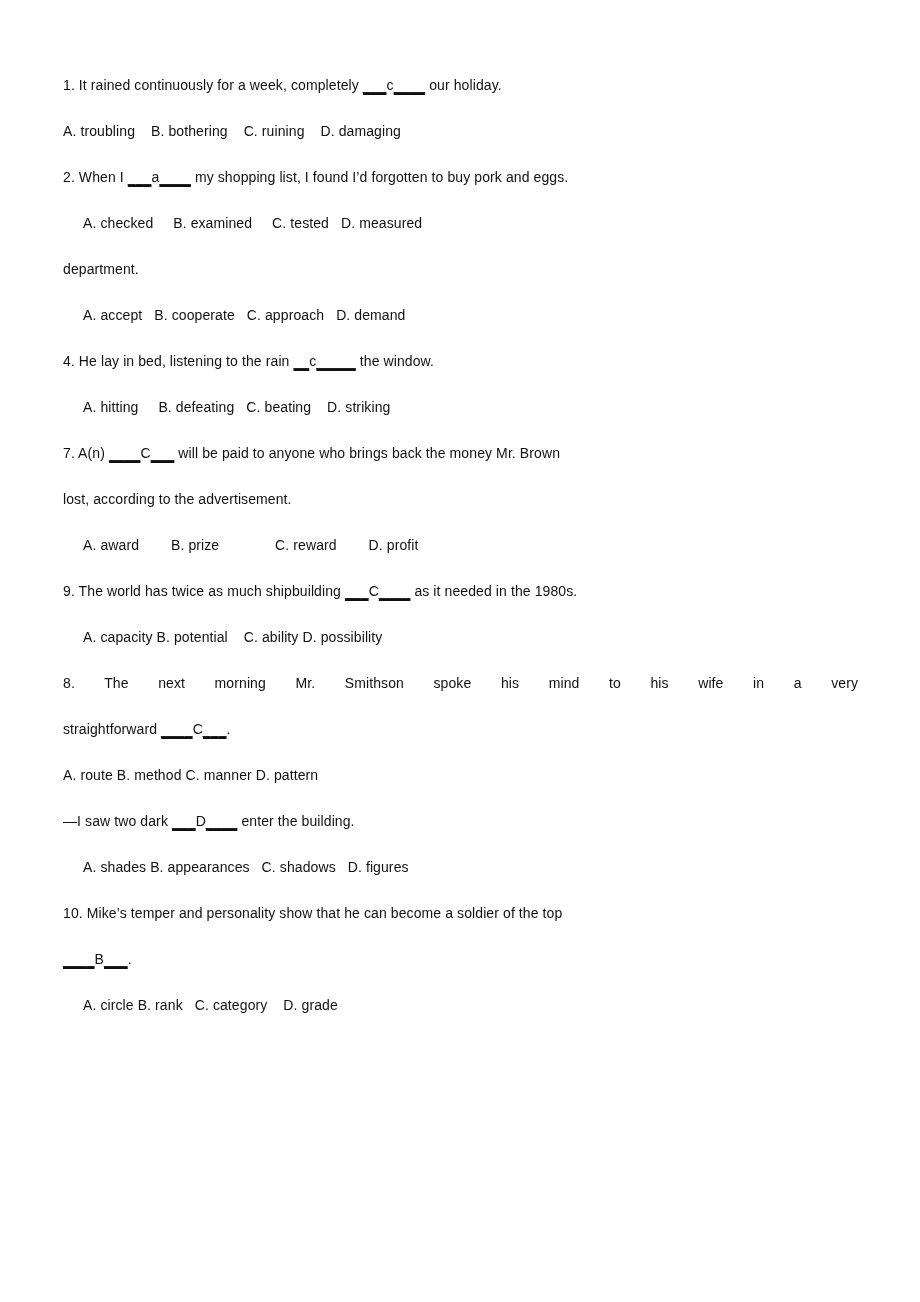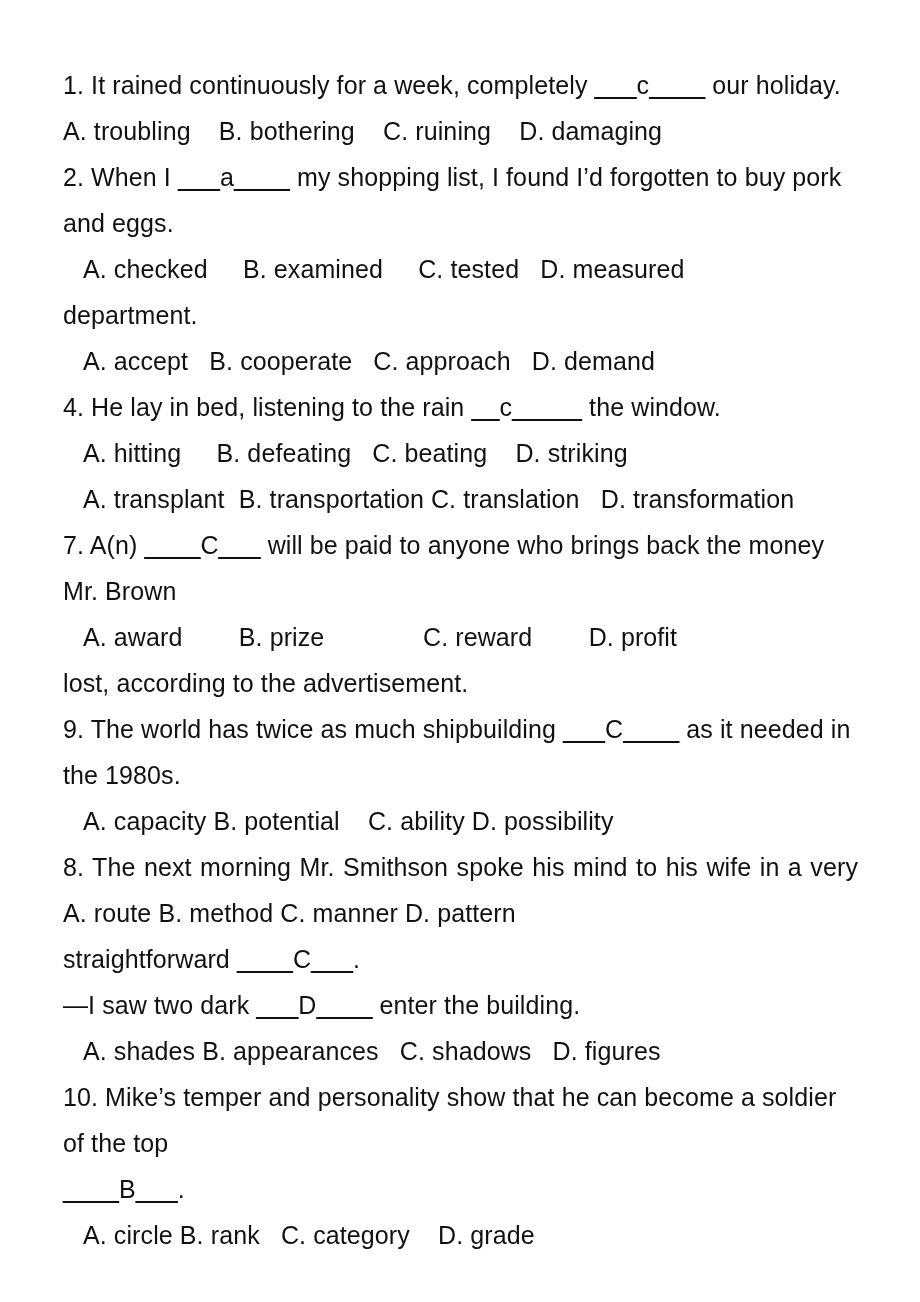--- a/index.html
+++ b/index.html
@@ -17,21 +17,21 @@
     height: 1302px;
     background: #ffffff;
     overflow: hidden;
     box-sizing: border-box;
     padding: 62px 62px 0 63px;
   }
   .doc-body {
     width: 795px;
   }
   .line {
-    font-size: 25px;
+    font-size: 14px;
     line-height: 46px;
     color: #111111;
     letter-spacing: 0.1px;
     white-space: pre-wrap;
     font-variant-numeric: oldstyle-nums;
     -moz-font-feature-settings: "onum";
     font-feature-settings: "onum";
   }
   
   .line.justify {
@@ -70,32 +70,31 @@
 
     <div class="line"><span>2. When I </span><span class="blank">___</span><span class="answer">a</span><span class="blank">____</span><span> my shopping list, I found I’d forgotten to buy pork and eggs.</span></div>
     <div class="line indent">A. checked     B. examined     C. tested   D. measured</div>
 
     <div class="line cont">department.</div>
     <div class="line indent">A. accept   B. cooperate   C. approach   D. demand</div>
 
     <div class="line"><span>4. He lay in bed, listening to the rain </span><span class="blank">__</span><span class="answer">c</span><span class="blank">_____</span><span> the window.</span></div>
     <div class="line indent">A. hitting     B. defeating   C. beating    D. striking</div>
 
-    <div class="line indent">A. transplant  B. transportation C. translation   D. transformation</div>
 
     <div class="line"><span>7. A(n) </span><span class="blank">____</span><span class="answer">C</span><span class="blank">___</span><span> will be paid to anyone who brings back the money Mr. Brown</span></div>
+    <div class="line cont">lost, according to the advertisement.</div>
     <div class="line indent">A. award        B. prize              C. reward        D. profit</div>
-    <div class="line cont">lost, according to the advertisement.</div>
 
     <div class="line"><span>9. The world has twice as much shipbuilding </span><span class="blank">___</span><span class="answer">C</span><span class="blank">____</span><span> as it needed in the 1980s.</span></div>
     <div class="line indent">A. capacity B. potential    C. ability D. possibility</div>
 
     <div class="line justify">8. The next morning Mr. Smithson spoke his mind to his wife in a very</div>
+    <div class="line cont"><span>straightforward </span><span class="blank">____</span><span class="answer">C</span><span class="blank">___</span><span>.</span></div>
     <div class="line">A. route B. method C. manner D. pattern</div>
-    <div class="line cont"><span>straightforward </span><span class="blank">____</span><span class="answer">C</span><span class="blank">___</span><span>.</span></div>
 
     <div class="line"><span>—I saw two dark </span><span class="blank">___</span><span class="answer">D</span><span class="blank">____</span><span> enter the building.</span></div>
     <div class="line indent">A. shades B. appearances   C. shadows   D. figures</div>
 
     <div class="line">10. Mike’s temper and personality show that he can become a soldier of the top</div>
     <div class="line cont"><span class="blank">____</span><span class="answer">B</span><span class="blank">___</span><span>.</span></div>
     <div class="line indent">A. circle B. rank   C. category    D. grade</div>
 
   </div>
 </div>

